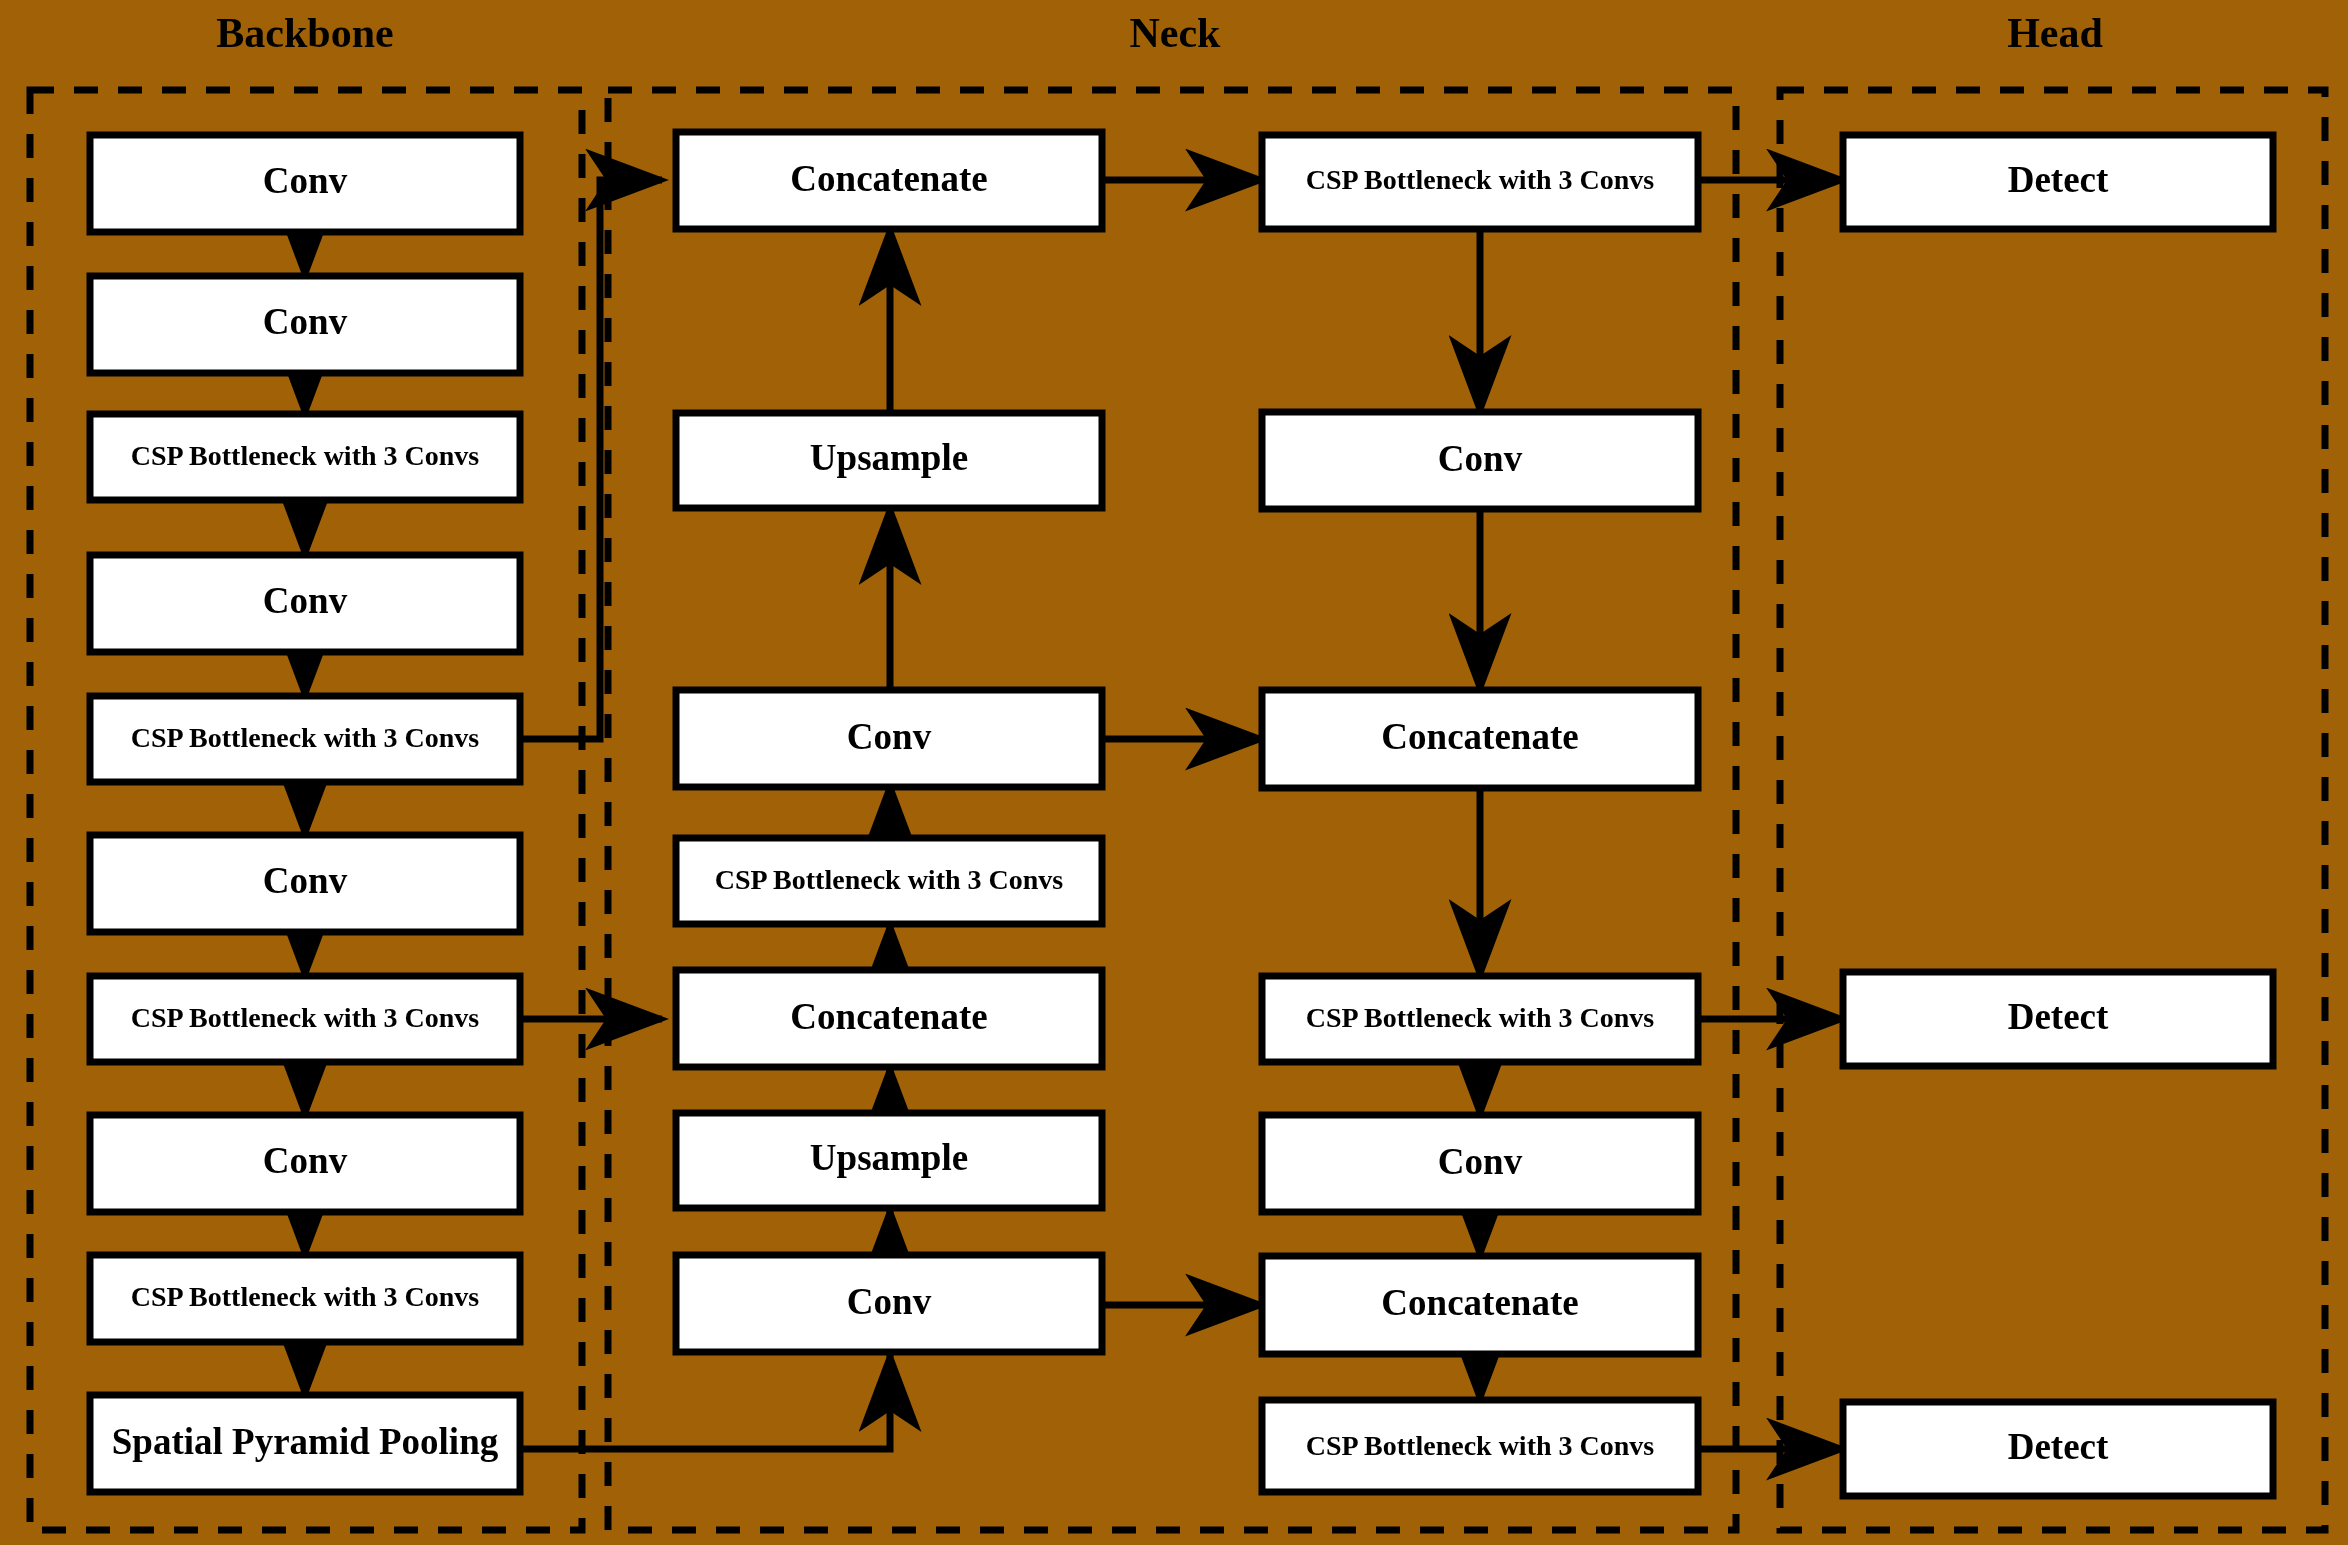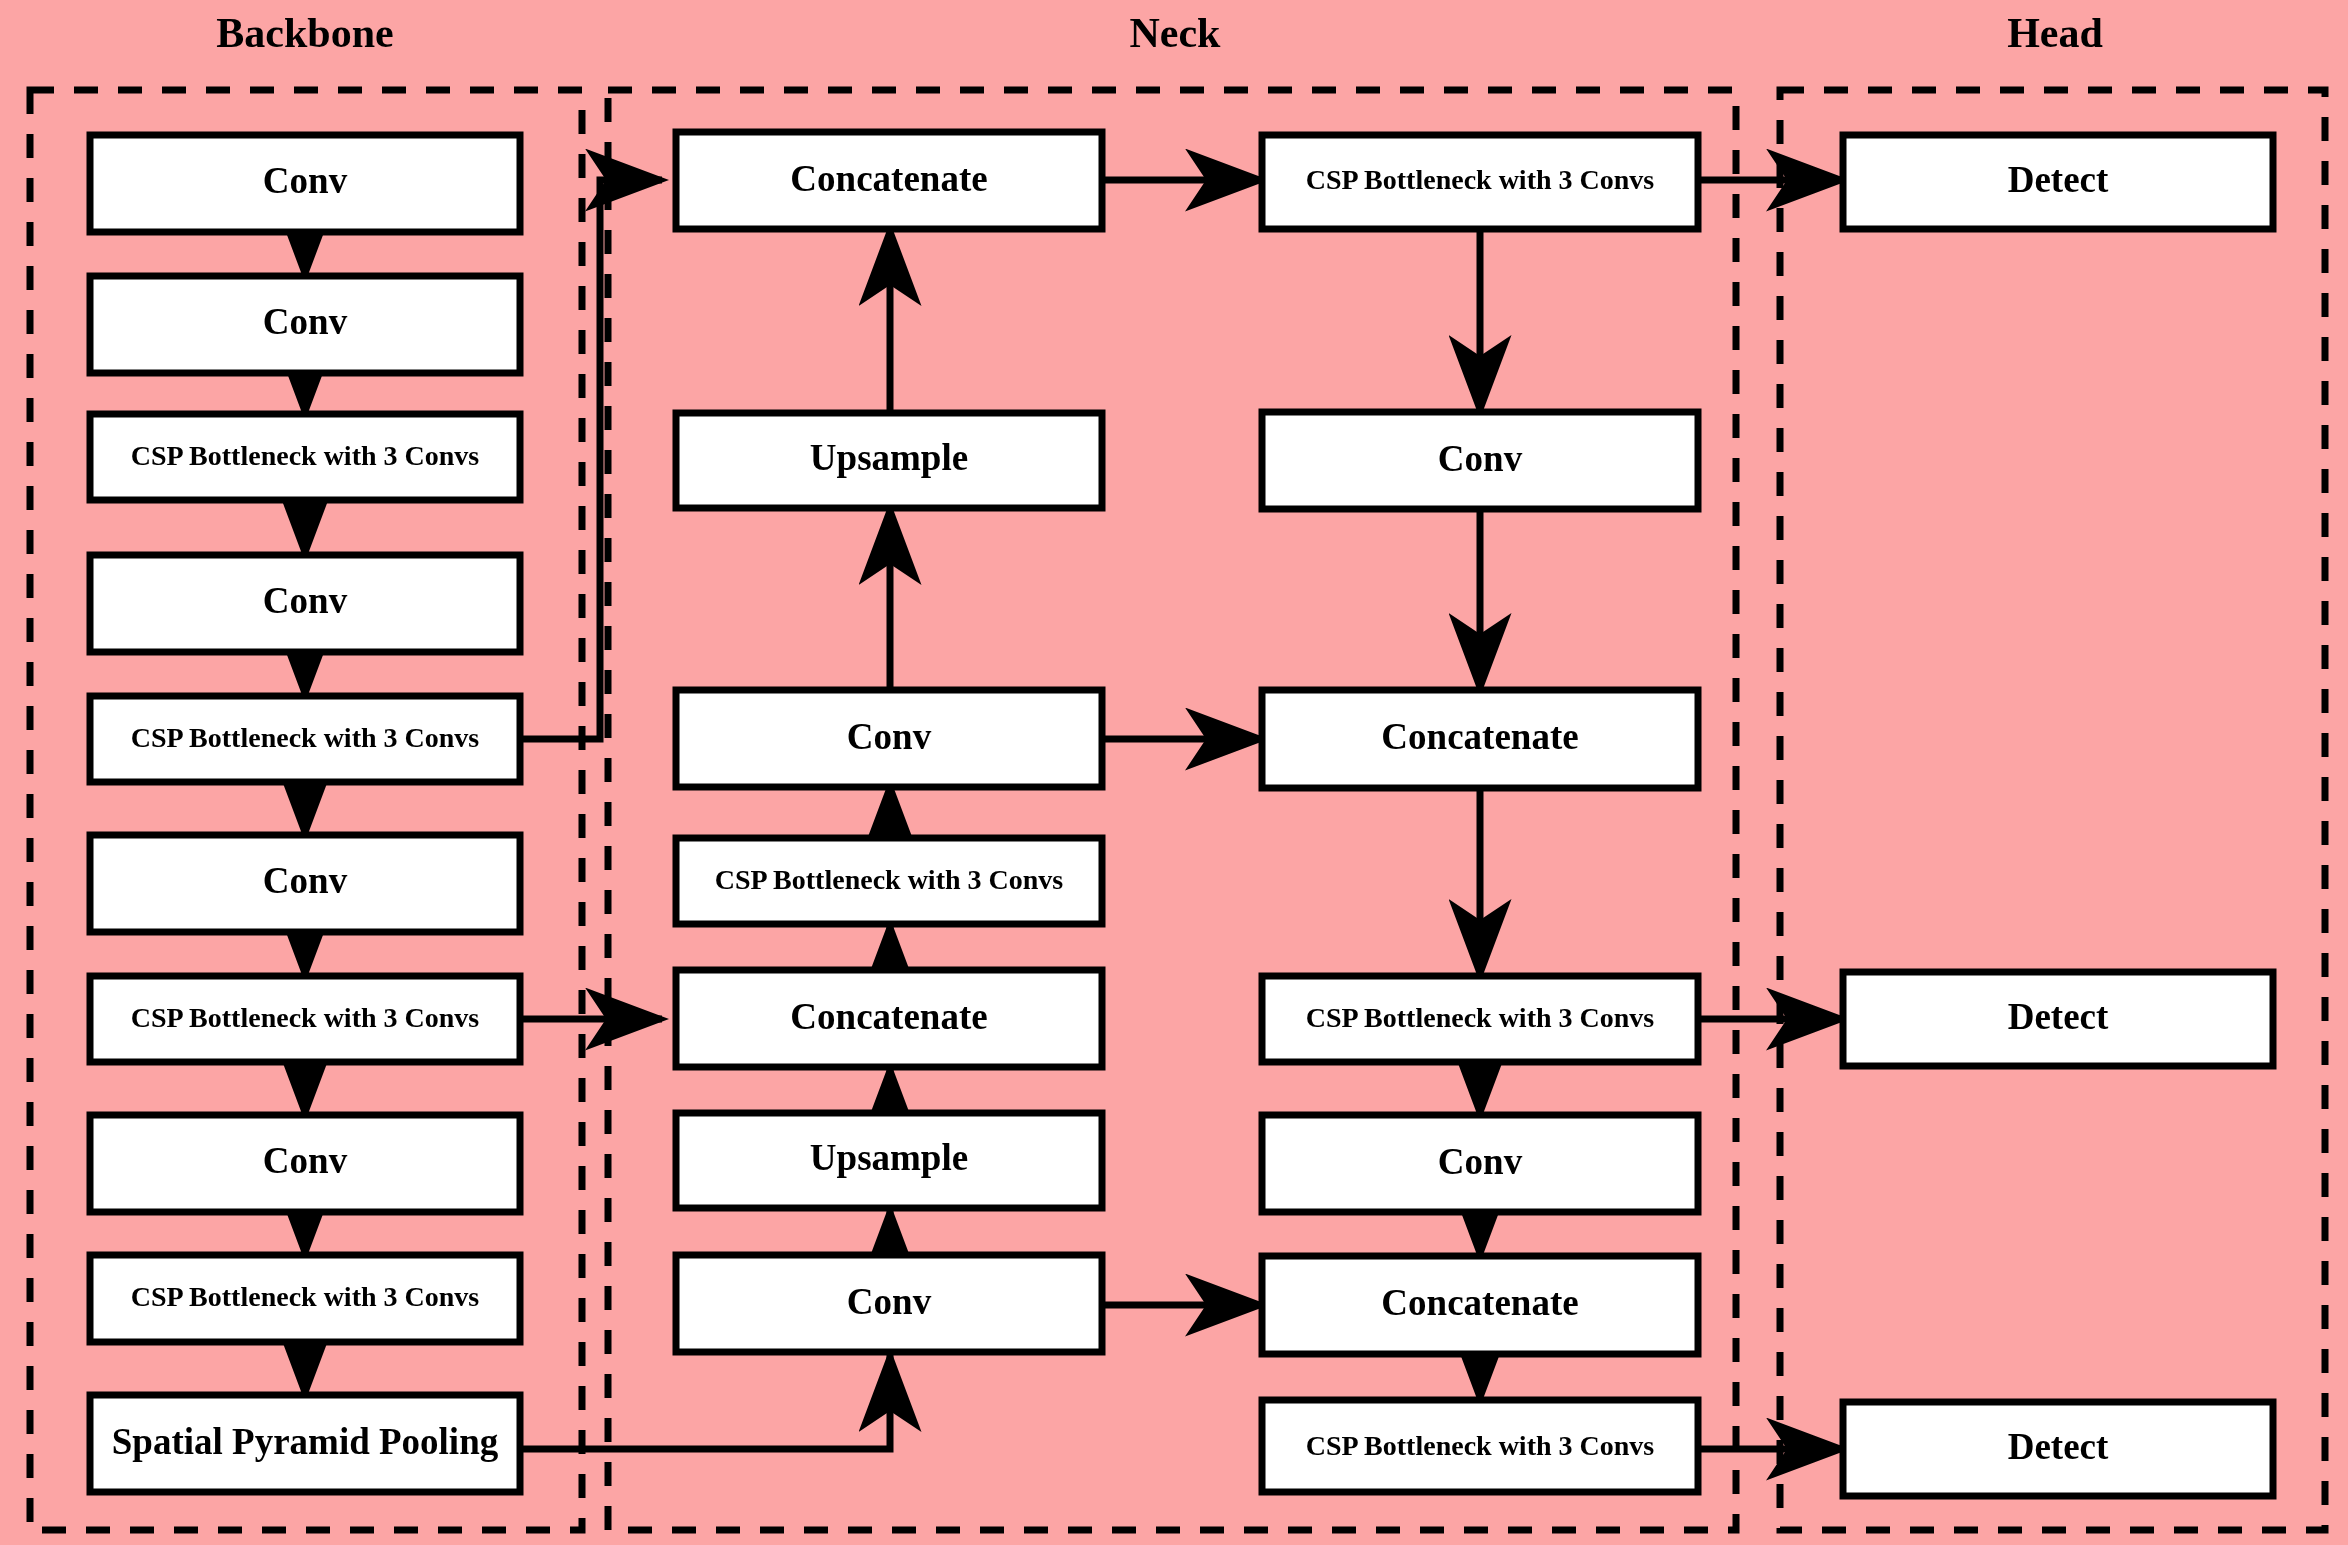--- a/index.html
+++ b/index.html
@@ -4,21 +4,21 @@
 <style>
   html, body {
     margin: 0;
     padding: 0;
     background: #ffffff;
   }
   #stage {
     position: relative;
     width: 2348px;
     height: 1545px;
-    background: #fca5a5;
+    background: #a16207;
     font-family: "Liberation Serif", "DejaVu Serif", serif;
     overflow: hidden;
   }
   svg.diagram {
     position: absolute;
     left: 0;
     top: 0;
     width: 2348px;
     height: 1545px;
   }

